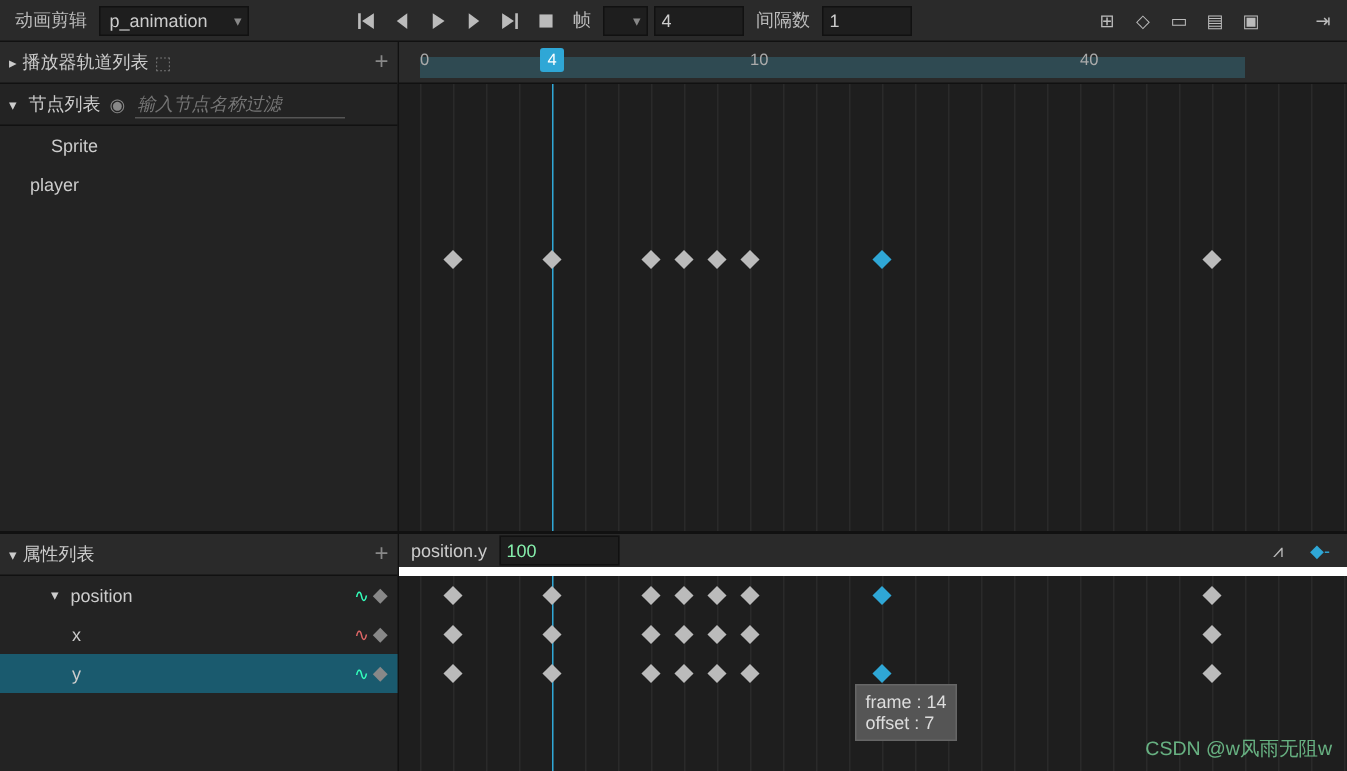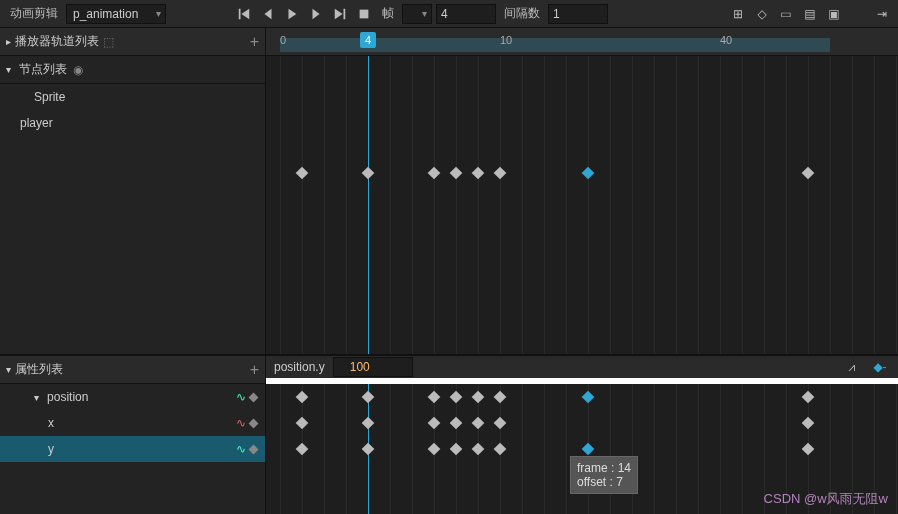--- a/index.html
+++ b/index.html
@@ -41,23 +41,23 @@
 .prop-row.indent1 { padding-left: 34px; }
 .prop-row.indent2 { padding-left: 48px; }
 .prop-row.selected { background: #1a5a6e; }
 .prop-row .chev { font-size: 10px; margin-right: 2px; }
 .prop-icons { margin-left: auto; display: flex; gap: 4px; align-items: center; }
 .curve-icon { color: #3fb; font-size: 12px; }
 .curve-icon.red { color: #d66; }
 .diamond-icon { width: 7px; height: 7px; background: #888; transform: rotate(45deg); }
 .prop-timeline { flex: 1; position: relative; background: #1e1e1e; }
 .prop-toolbar { height: 28px; background: #2a2a2a; display: flex; align-items: center; padding: 0 8px; gap: 8px; border-bottom: 6px solid #ffffff; }
-.prop-toolbar .value-input { background: #1e1e1e; border: 1px solid #111; color: #fdba74; height: 20px; width: 80px; padding: 0 16px; }
+.prop-toolbar .value-input { background: #1e1e1e; border: 1px solid #111; color: #86efac; height: 20px; width: 80px; padding: 0 4px; }
 .tooltip-box { position: absolute; background: #555; color: #ddd; padding: 4px 6px; font-size: 11px; line-height: 14px; border: 1px solid #666; }
-.watermark { position: absolute; bottom: 6px; right: 10px; color: #f0abfc; font-size: 13px; opacity: 0.7; }
+.watermark { position: absolute; bottom: 6px; right: 10px; color: #86efac; font-size: 13px; opacity: 0.7; }
 </style>
 </head>
 <body>
 
 <div class="toolbar">
   <span class="label">动画剪辑</span>
   <div class="select">
       <span>p_animation</span>
     </div>
   <div style="width:60px"></div>
@@ -111,20 +111,21 @@
     <div class="panel-header">
       <span class="chev">▸</span>
       <span>播放器轨道列表</span>
       <span style="margin-left:4px;color:#777">⬚</span>
       <span class="plus">+</span>
     </div>
     <div class="filter-row">
       <span class="chev">▾</span>
       <span>节点列表</span>
       <span class="eye">◉</span>
+      <input placeholder="输入节点名称过滤" style="">
     </div>
     <div class="node-list" id="node-list">
         <div class="node-item indent1">Sprite</div>
         <div class="node-item">player</div>
       </div>
   </div>
   <div class="timeline-area">
     <div class="ruler" id="ruler">
         <div class="ruler-range" style="left: 14px; width: 550px;"></div>
         <span class="ruler-tick" style="left: 14px;">0</span>

